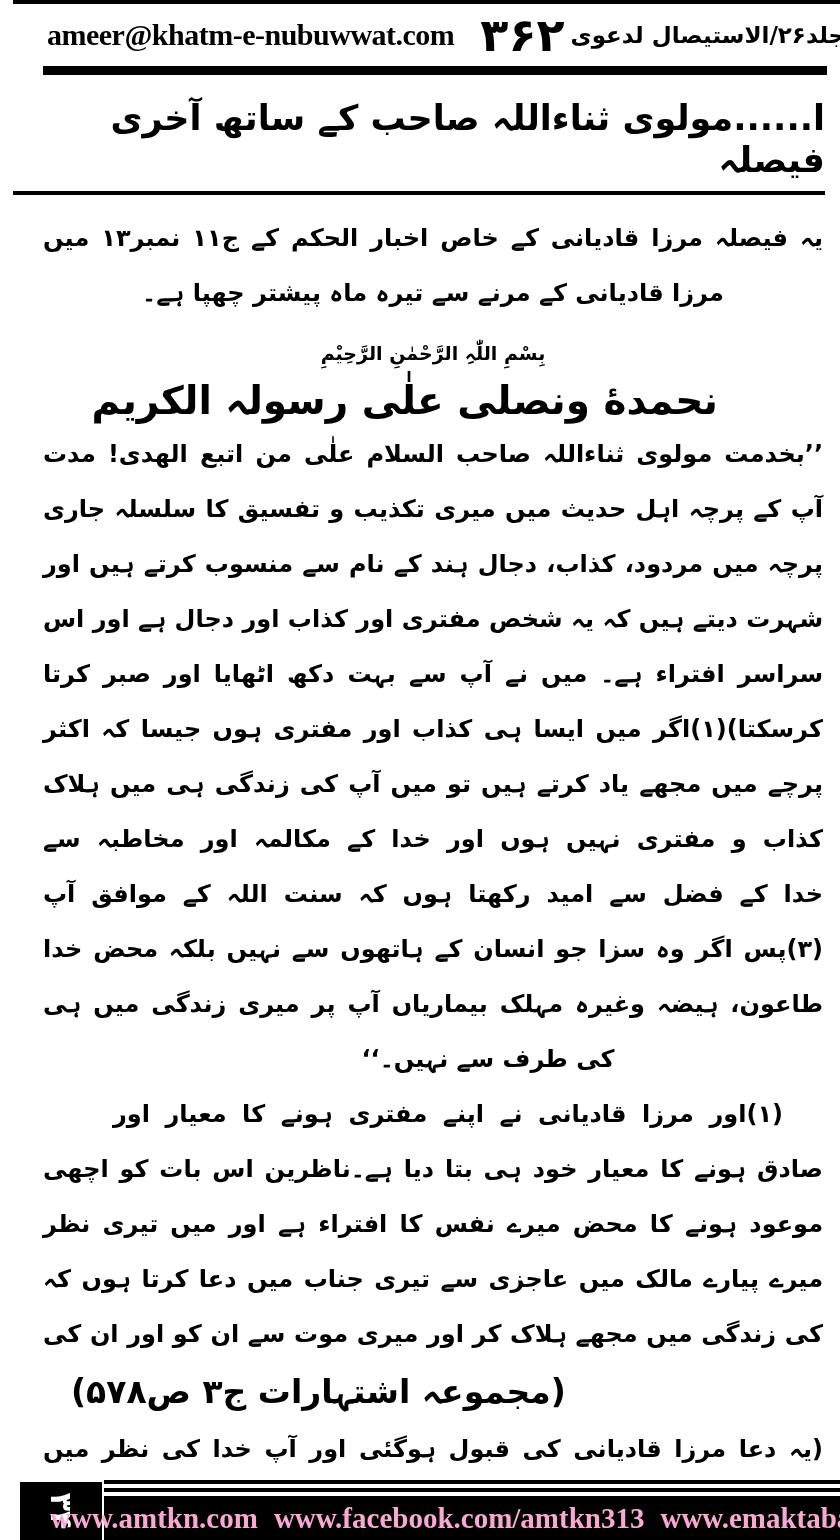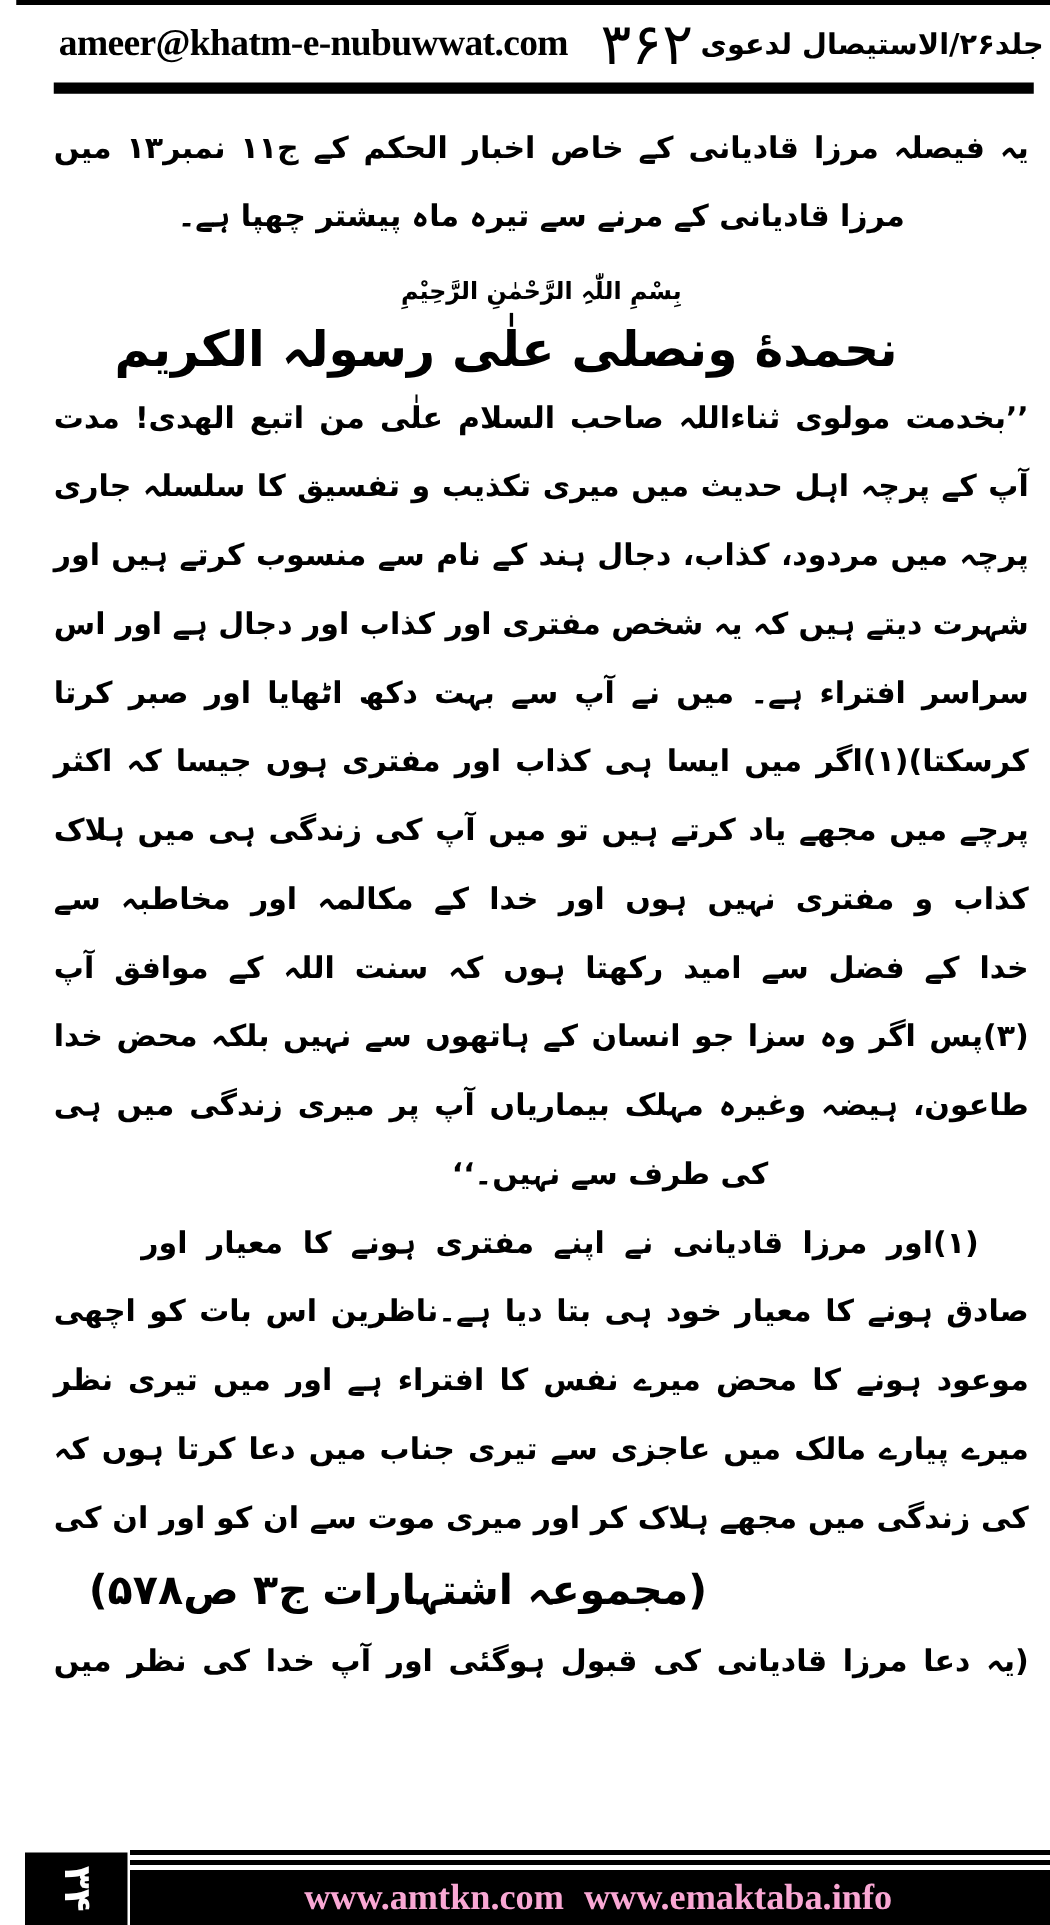--- a/index.html
+++ b/index.html
@@ -23,21 +23,21 @@
   }
   .email {
     font-family: "Liberation Serif", serif;
     font-weight: bold;
     font-size: 30px;
     letter-spacing: -0.5px;
     white-space: nowrap;
   }
   .pagenum {
     font-size: 46px;
-    font-weight: normal;
+    font-weight: bold;
     margin: 0 6px 0 26px;
     line-height: 1;
   }
   .booktitle {
     flex: 1;
     direction: rtl;
     text-align: right;
     font-weight: bold;
     font-size: 23px;
     white-space: nowrap;
@@ -162,20 +162,23 @@
   <div class="topline"></div>
 
   <div class="header">
     <span class="email">ameer@khatm-e-nubuwwat.com</span>
     <span class="pagenum">۳۶۲</span>
     <span class="booktitle">محاسبہ قادیانیت جلد۲۶/الاستیصال لدعوی</span>
   </div>
 
   <div class="bar"></div>
 
+  <div class="title-wrap">
+    <span class="title-inner">ا......مولوی ثناءاللہ صاحب کے ساتھ آخری فیصلہ</span>
+  </div>
 
   <div class="intro">
     <div class="uline just">یہ فیصلہ مرزا قادیانی کے خاص اخبار الحکم کے ج۱۱ نمبر۱۳ میں ۱۵؍اپریل ۱۹۰۷ء کو</div>
     <div class="uline center">مرزا قادیانی کے مرنے سے تیرہ ماہ پیشتر چھپا ہے۔</div>
   </div>
 
   <div class="bismillah">بِسْمِ اللّٰہِ الرَّحْمٰنِ الرَّحِیْمِ</div>
 
   <div class="hamd">نحمدهٔ ونصلی علٰی رسولہ الکریم</div>
 
@@ -202,16 +205,17 @@
   <div class="reference">(مجموعہ اشتہارات ج۳ ص۵۷۸)</div>
 
   <div class="uline just">(یہ دعا مرزا قادیانی کی قبول ہوگئی اور آپ خدا کی نظر میں مفسد اور کذاب ٹھہرے اور</div>
 
   <div class="footer-pagebox">
     <span>۳۴</span>
   </div>
   <div class="footer-dlines"></div>
   <div class="footer-linksbar">
     <span>www.amtkn.com</span>
+    <span>www.facebook.com/amtkn313</span>
     <span>www.emaktaba.info</span>
   </div>
 
 </div>
 
 </body></html>

